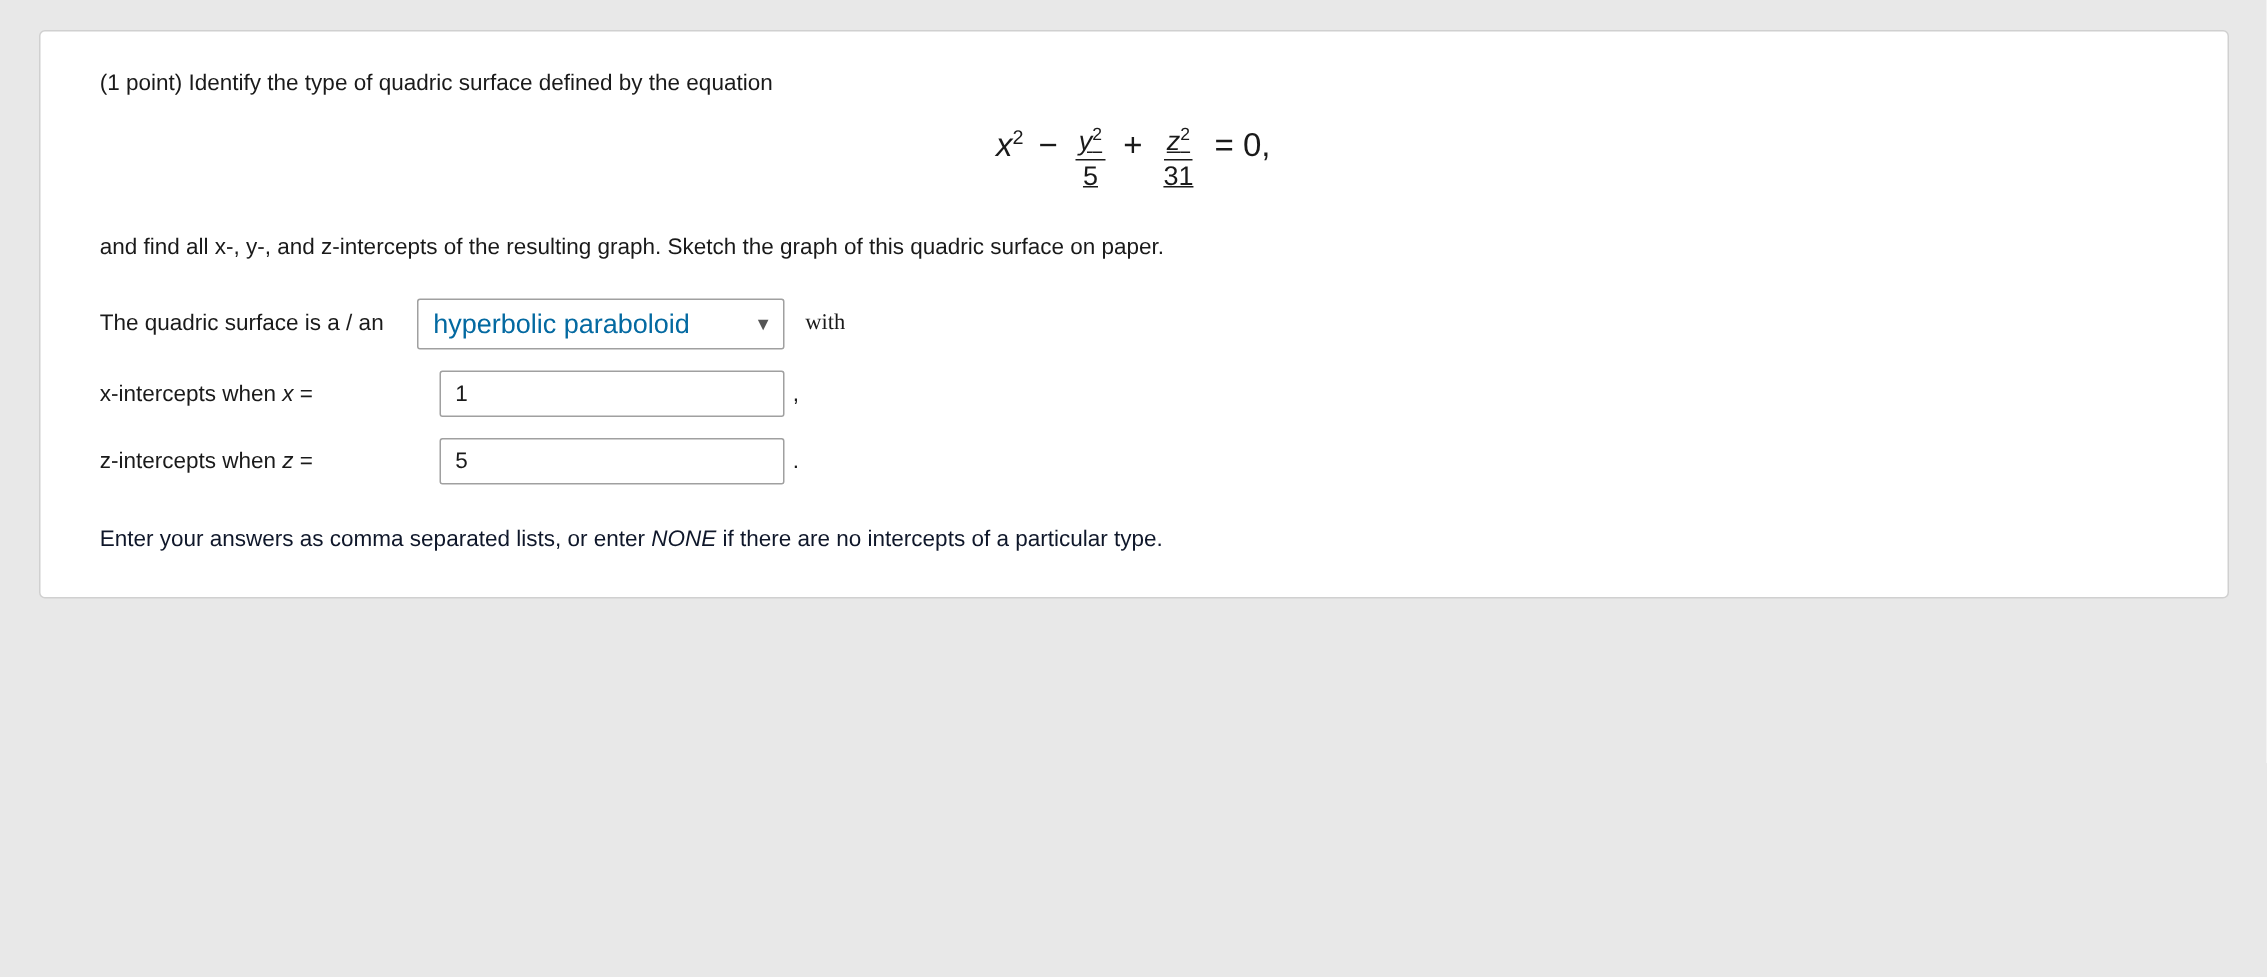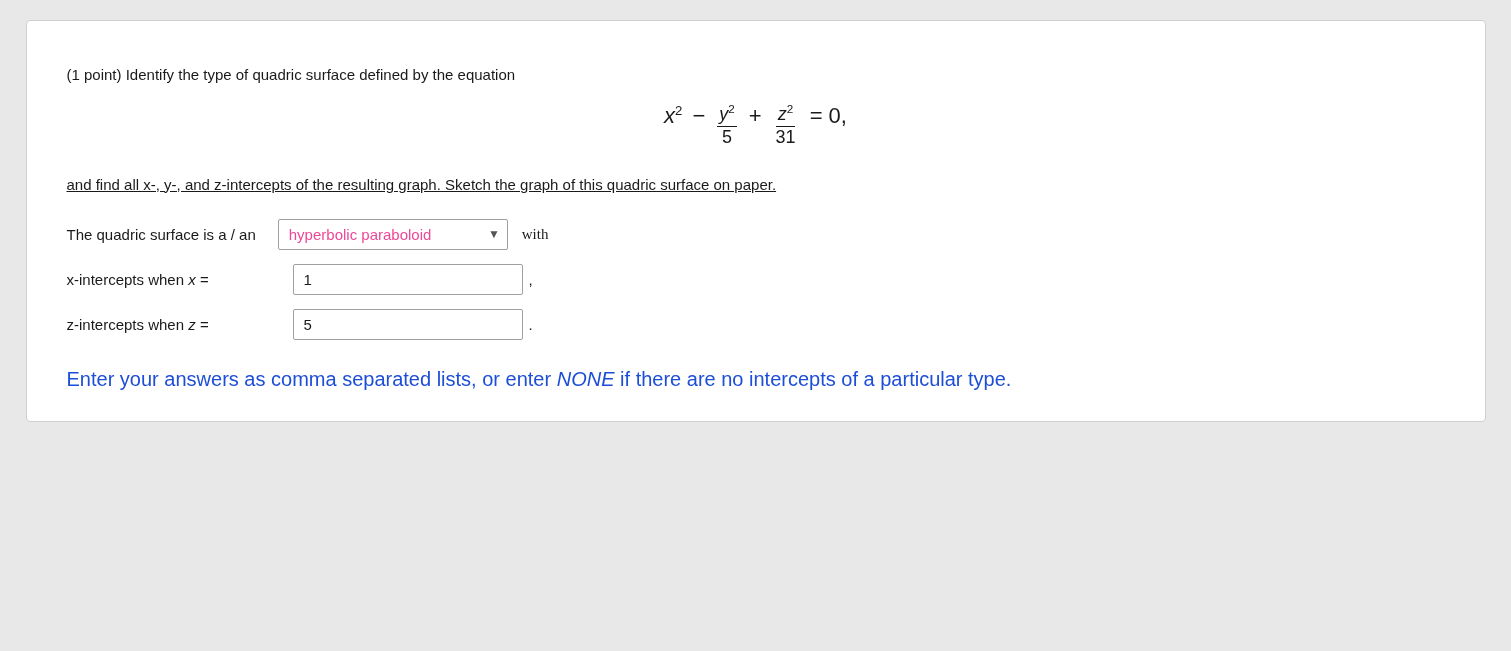--- a/index.html
+++ b/index.html
@@ -17,21 +17,21 @@
       display: flex;
       align-items: flex-start;
       justify-content: center;
       padding: 20px;
     }
 
     .card {
       background-color: #ffffff;
       border: 1px solid #d0d0d0;
       border-radius: 4px;
-      padding: 45px 40px 30px 40px;
+      padding: 26px 40px 30px 40px;
       max-width: 1460px;
       width: 100%;
     }
 
     .problem-header {
       font-size: 15px;
       margin-bottom: 18px;
       color: #1a1a1a;
     }
 
@@ -47,20 +47,21 @@
       gap: 10px;
       font-size: 22px;
     }
 
     .frac {
       display: inline-flex;
       flex-direction: column;
       align-items: center;
       vertical-align: middle;
       margin: 0 2px;
+      text-decoration: underline;
     }
 
     .frac .numerator {
       border-bottom: 1.5px solid #1a1a1a;
       padding: 0 2px 1px 2px;
       font-size: 18px;
       line-height: 1.1;
     }
 
     .frac .denominator {
@@ -71,21 +72,20 @@
 
     sup.small {
       font-size: 0.6em;
       vertical-align: super;
     }
 
     .description-text {
       font-size: 15px;
       margin-bottom: 26px;
       color: #1a1a1a;
-      text-decoration: underline;
     }
 
     .form-section {
       margin-bottom: 10px;
     }
 
     .form-row {
       display: flex;
       align-items: center;
       margin-bottom: 14px;
@@ -108,22 +108,22 @@
       display: inline-flex;
       align-items: center;
     }
 
     .surface-dropdown {
       appearance: none;
       -webkit-appearance: none;
       border: 1px solid #a0a0a0;
       background: #ffffff;
       padding: 6px 28px 6px 10px;
-      font-size: 15px;
-      color: #ec4899;
+      font-size: 18px;
+      color: #0369a1;
       border-radius: 2px;
       cursor: pointer;
       min-width: 230px;
     }
 
     .dropdown-arrow {
       position: absolute;
       right: 8px;
       top: 50%;
       transform: translateY(-50%);
@@ -146,22 +146,22 @@
       margin-left: 8px;
       font-size: 15px;
       font-family: Liberation Serif, serif;
     }
 
     .separator {
       font-size: 15px;
     }
 
     .footer-note {
-      font-size: 20px;
-      color: #1d4ed8;
+      font-size: 15px;
+      color: #0f172a;
       margin-top: 28px;
     }
 
     .italic {
       font-style: italic;
     }
 
     .math-var {
       font-style: italic;
     }

